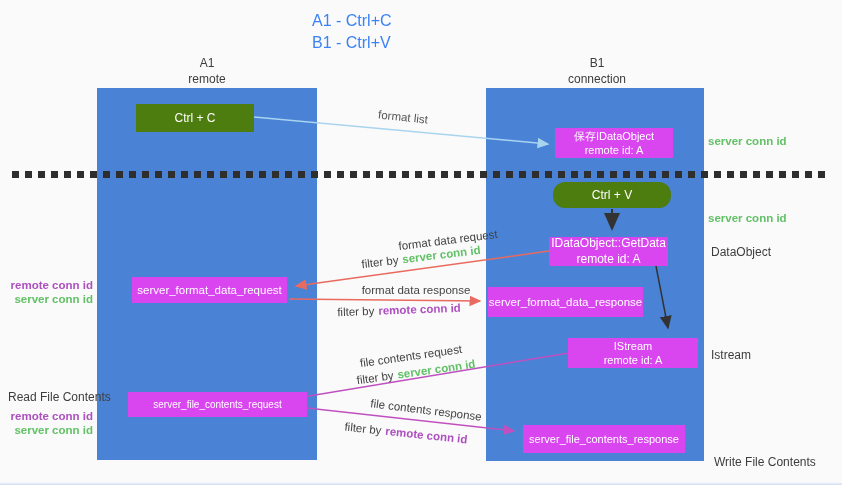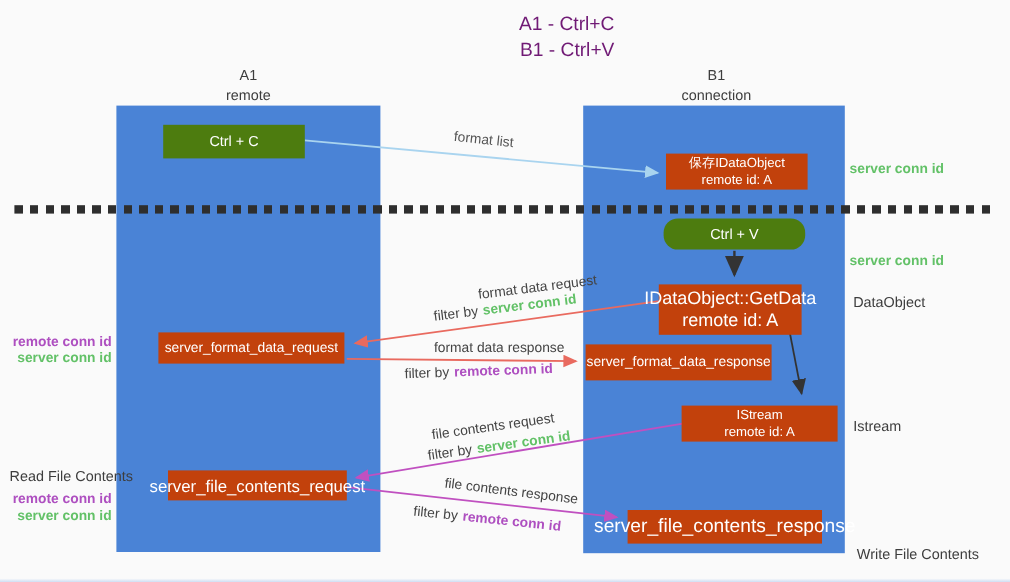--- a/index.html
+++ b/index.html
@@ -1,45 +1,45 @@
 <!DOCTYPE html>
 <html><head>
 <meta charset="utf-8">
 <style>
   html,body{margin:0;padding:0;background:#fafafa;}
   .diagram{position:relative;width:842px;height:485px;background:#fafafa;overflow:hidden;
            font-family:"Liberation Sans",sans-serif;}
   .abs{position:absolute;}
   
-  #title{left:312px;top:10px;width:200px;text-align:right;font-size:16px;color:#701a75;line-height:1.35;z-index:6;}
+  #title{left:312px;top:10px;width:200px;text-align:left;font-size:16px;color:#3b82f6;line-height:1.35;z-index:6;}
   .lane-hdr{width:120px;text-align:center;font-size:12px;color:#3d3d3d;line-height:1.3;z-index:6;}
   #lane-hdr-left{left:147px;top:56px;}
   #lane-hdr-right{left:537px;top:56px;}
   
   .lane{background:#4a83d6;z-index:1;}
   #lane-left{left:97px;top:88px;width:220px;height:372px;}
   #lane-right{left:486px;top:88px;width:218px;height:373px;}
   
   #divider{left:12px;top:171px;width:813px;height:7px;z-index:7;
     background:repeating-linear-gradient(90deg,#2e2e2e 0 7px,transparent 7px 13px);}
   
   .node{display:flex;align-items:center;justify-content:center;text-align:center;
         color:#fff;z-index:5;white-space:nowrap;}
   .node.col{flex-direction:column;line-height:1.3;}
   .green-node{background:#4d7c0f;}
-  .orange-node{background:#c2410c;}
+  .orange-node{background:#d946ef;}
   #node-ctrl-c{left:136px;top:104px;width:118px;height:28px;font-size:12px;}
   #node-save-obj{left:555px;top:128px;width:118px;height:30px;font-size:11px;}
   #node-ctrl-v{left:553px;top:182px;width:118px;height:26px;font-size:12px;border-radius:12px;}
-  #node-getdata{left:549px;top:237px;width:119px;height:42px;font-size:15px;}
+  #node-getdata{left:549px;top:237px;width:119px;height:29px;font-size:12px;}
   #node-fmt-resp{left:488px;top:287px;width:155px;height:30px;font-size:11.5px;text-align:right;}
   #node-istream{left:568px;top:338px;width:130px;height:30px;font-size:11px;}
   #node-fmt-req{left:132px;top:277px;width:155px;height:26px;font-size:11.5px;}
-  #node-file-req{left:140px;top:392px;width:149px;height:25px;font-size:14px;}
-  #node-file-resp{left:523px;top:425px;width:162px;height:28px;font-size:16px;}
+  #node-file-req{left:128px;top:392px;width:179px;height:25px;font-size:10px;}
+  #node-file-resp{left:523px;top:425px;width:162px;height:28px;font-size:11px;}
   
   #arrows{left:0;top:0;z-index:4;}
   
   .elabel{font-size:11.5px;color:#444;white-space:nowrap;z-index:6;transform-origin:center;}
   .gid{color:#62c167;font-weight:bold;margin-left:4px;}
   .pid{color:#ae4fc0;font-weight:bold;margin-left:4px;}
   #lbl-format-list{left:403px;top:117px;transform:translate(-50%,-50%) rotate(6deg);color:#555;}
   #lbl-fdr{left:448px;top:240px;transform:translate(-50%,-50%) rotate(-7deg);}
   #lbl-fdr-filter{left:421px;top:257px;transform:translate(-50%,-50%) rotate(-7deg);}
   #lbl-fdresp{left:416px;top:290px;transform:translate(-50%,-50%);}

